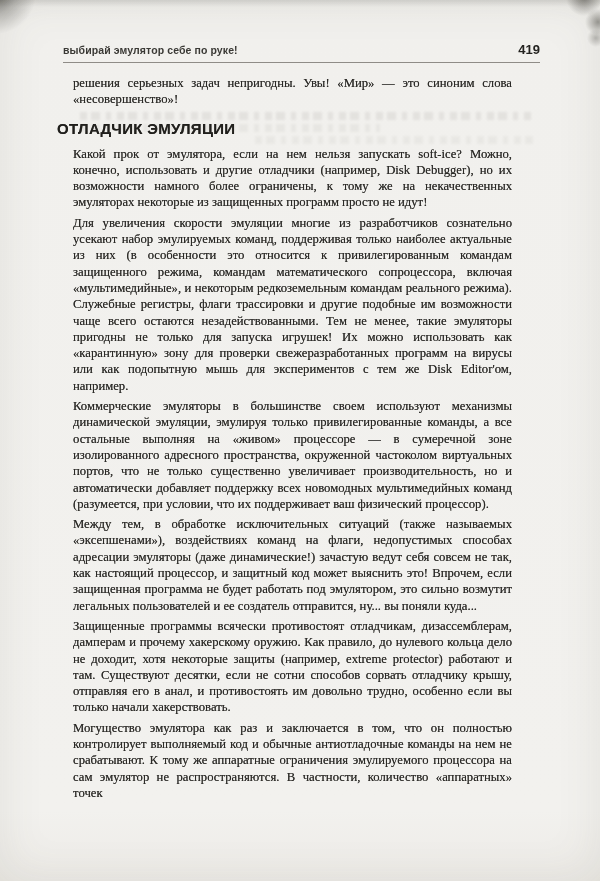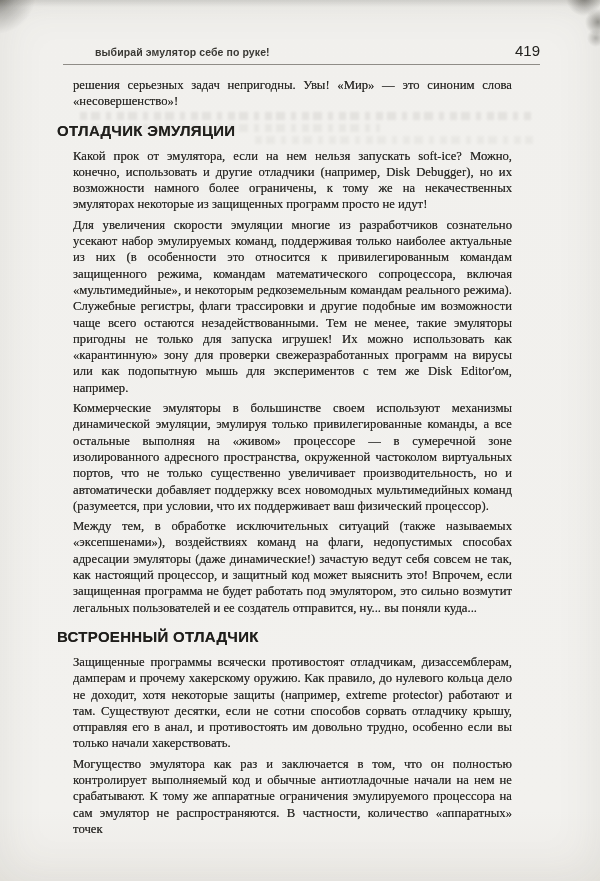--- a/index.html
+++ b/index.html
@@ -19,22 +19,22 @@
       radial-gradient(circle at 596px 38px, rgba(48,46,40,.3) 0, rgba(48,46,40,0) 9px),
       linear-gradient(180deg, #eeedea 0, #f1f0ed 20px, #f2f1ee 92%, #edebe7 100%);
     box-shadow: inset 0 0 46px rgba(90,84,72,.10);
   }
 
   .header {
     display:flex; justify-content:space-between; align-items:baseline;
     padding:42px 60px 0 63px;
     font-family:"Liberation Sans", "DejaVu Sans", sans-serif;
   }
-  .running-title { font-size:10.5px; font-weight:bold; color:#3a3935; letter-spacing:.1px;margin-left:32px; }
-  .page-number  { font-size:15px;  font-weight:normal; color:#242320; }
+  .running-title { font-size:10.5px; font-weight:bold; color:#3a3935; letter-spacing:.1px; }
+  .page-number  { font-size:13px;  font-weight:bold; color:#242320; }
 
   .rule {
     margin:5px 60px 0 63px;
     border-top:1.4px solid rgba(110,107,100,.75);
   }
 
   .body { padding:12px 88px 0 57px; }
 
   .body p {
     margin:0 0 4px 16px;
@@ -92,20 +92,19 @@
     <h2>ОТЛАДЧИК ЭМУЛЯЦИИ</h2>
 
     <p>Какой прок от эмулятора, если на нем нельзя запускать soft-ice? Можно, конечно, использовать и другие отладчики (например, Disk Debugger), но их возможности намного более ограничены, к тому же на некачественных эмуляторах некоторые из защищенных программ просто не идут!</p>
 
     <p>Для увеличения скорости эмуляции многие из разработчиков сознательно усекают набор эмулируемых команд, поддерживая только наиболее актуальные из них (в особенности это относится к привилегированным командам защищенного режима, командам математического сопроцессора, включая «мультимедийные», и некоторым редкоземельным командам реального режима). Служебные регистры, флаги трассировки и другие подобные им возможности чаще всего остаются незадействованными. Тем не менее, такие эмуляторы пригодны не только для запуска игрушек! Их можно использовать как «карантинную» зону для проверки свежеразработанных программ на вирусы или как подопытную мышь для экспериментов с тем же Disk Editor'ом, например.</p>
 
     <p>Коммерческие эмуляторы в большинстве своем используют механизмы динамической эмуляции, эмулируя только привилегированные команды, а все остальные выполняя на «живом» процессоре — в сумеречной зоне изолированного адресного пространства, окруженной частоколом виртуальных портов, что не только существенно увеличивает производительность, но и автоматически добавляет поддержку всех новомодных мультимедийных команд (разумеется, при условии, что их поддерживает ваш физический процессор).</p>
 
     <p>Между тем, в обработке исключительных ситуаций (также называемых «эксепшенами»), воздействиях команд на флаги, недопустимых способах адресации эмуляторы (даже динамические!) зачастую ведут себя совсем не так, как настоящий процессор, и защитный код может выяснить это! Впрочем, если защищенная программа не будет работать под эмулятором, это сильно возмутит легальных пользователей и ее создатель отправится, ну... вы поняли куда...</p>
 
-    <h2>ВСТРОЕННЫЙ ОТЛАДЧИК</h2>
 
     <p>Защищенные программы всячески противостоят отладчикам, дизассемблерам, дамперам и прочему хакерскому оружию. Как правило, до нулевого кольца дело не доходит, хотя некоторые защиты (например, extreme protector) работают и там. Существуют десятки, если не сотни способов сорвать отладчику крышу, отправляя его в анал, и противостоять им довольно трудно, особенно если вы только начали хакерствовать.</p>
 
-    <p>Могущество эмулятора как раз и заключается в том, что он полностью контролирует выполняемый код и обычные антиотладочные начали на нем не срабатывают. К тому же аппаратные ограничения эмулируемого процессора на сам эмулятор не распространяются. В частности, количество «аппаратных» точек</p>
+    <p>Могущество эмулятора как раз и заключается в том, что он полностью контролирует выполняемый код и обычные антиотладочные команды на нем не срабатывают. К тому же аппаратные ограничения эмулируемого процессора на сам эмулятор не распространяются. В частности, количество «аппаратных» точек</p>
 
   </div>
 </div>
 
 </body></html>

